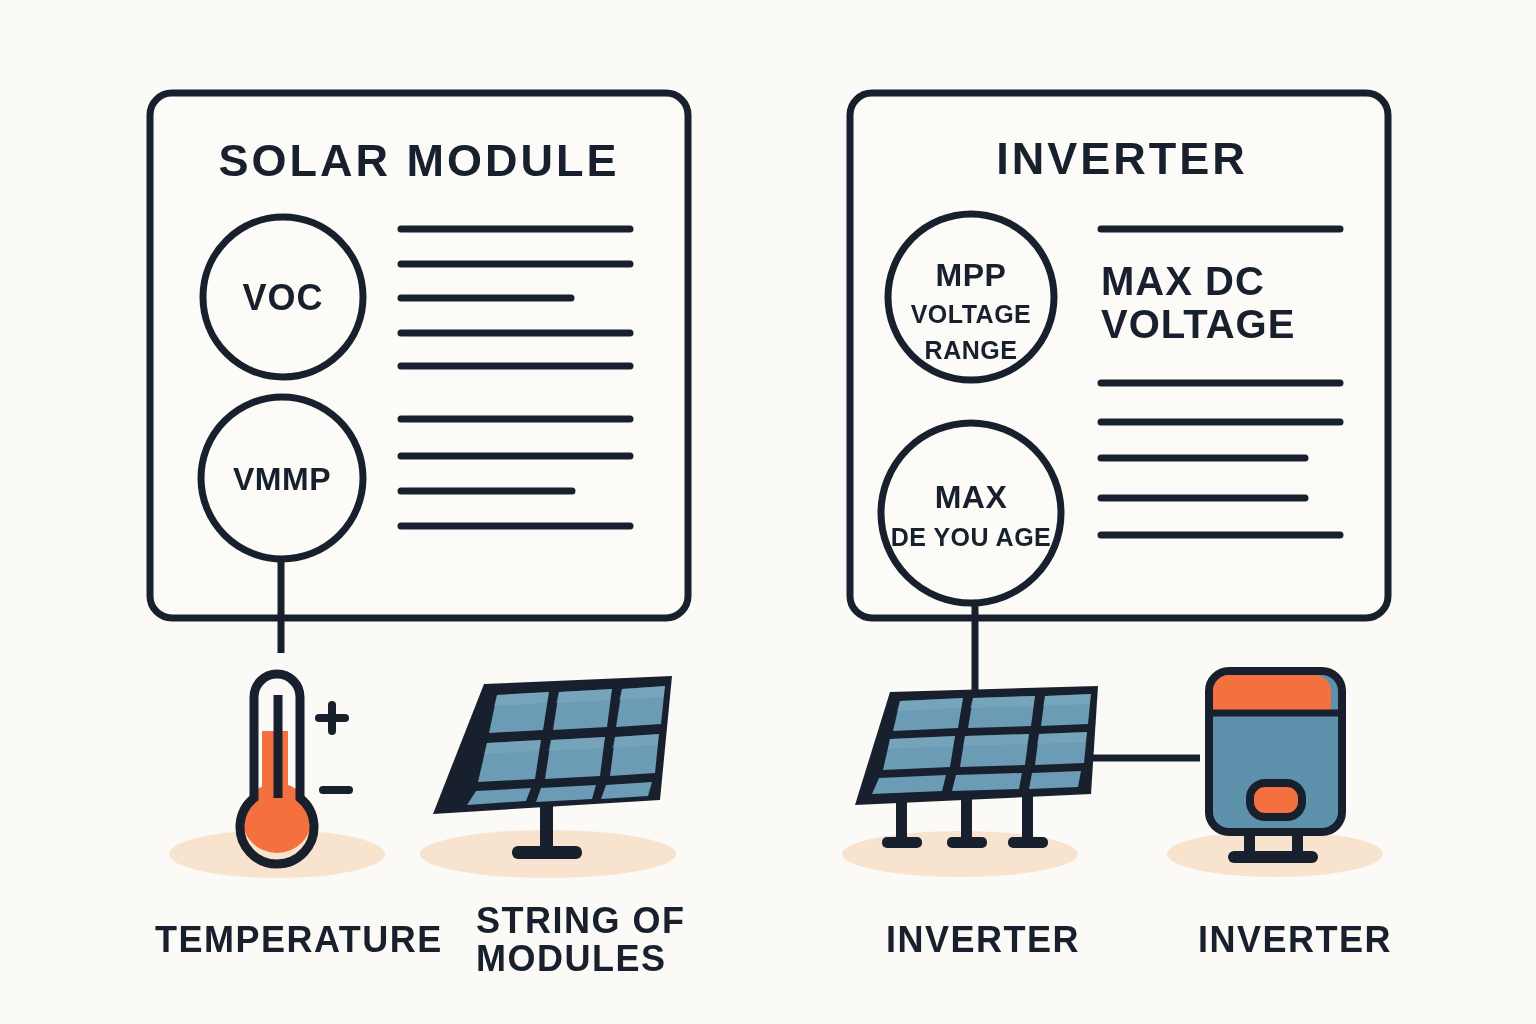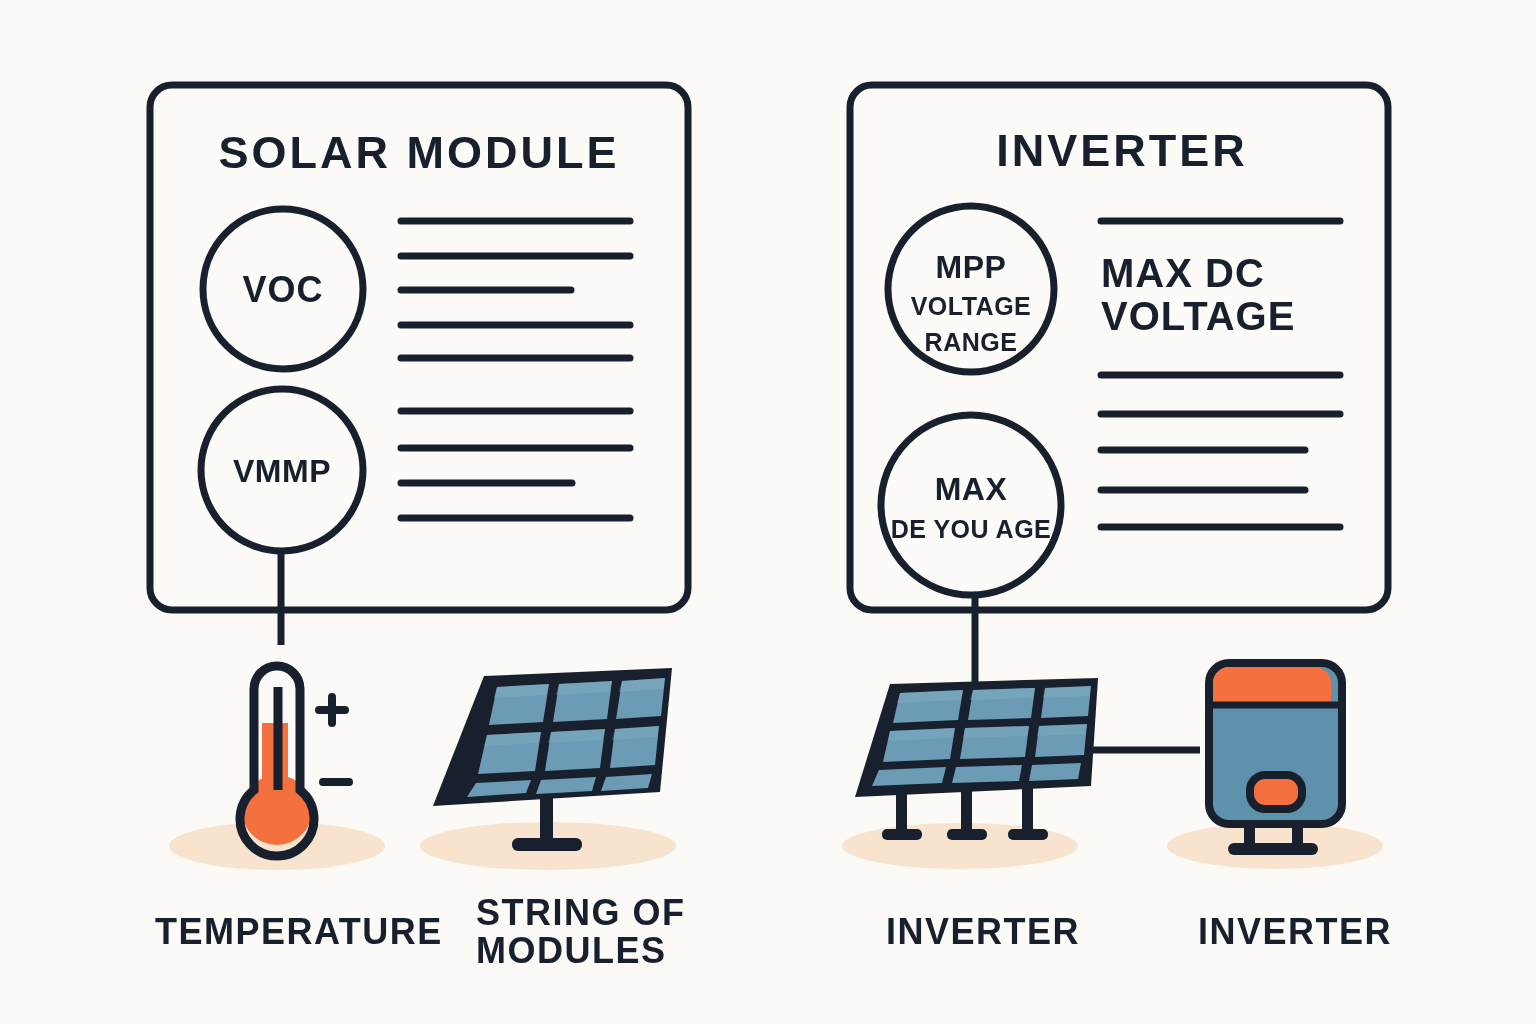--- a/index.html
+++ b/index.html
@@ -7,20 +7,21 @@
     padding: 0;
     background: #FBFAF6;
   }
   #stage {
     position: relative;
     width: 1536px;
     height: 968px;
     background: #FBFAF6;
     overflow: hidden;
     font-family: "Liberation Sans", sans-serif;
+    margin-top: 8px;
   }
   #stage svg {
     position: absolute;
     top: 0; left: 0;
     width: 1536px;
     height: 1024px;
     display: block;
   }
   .card-rect {
     fill: #FCFBF7;

